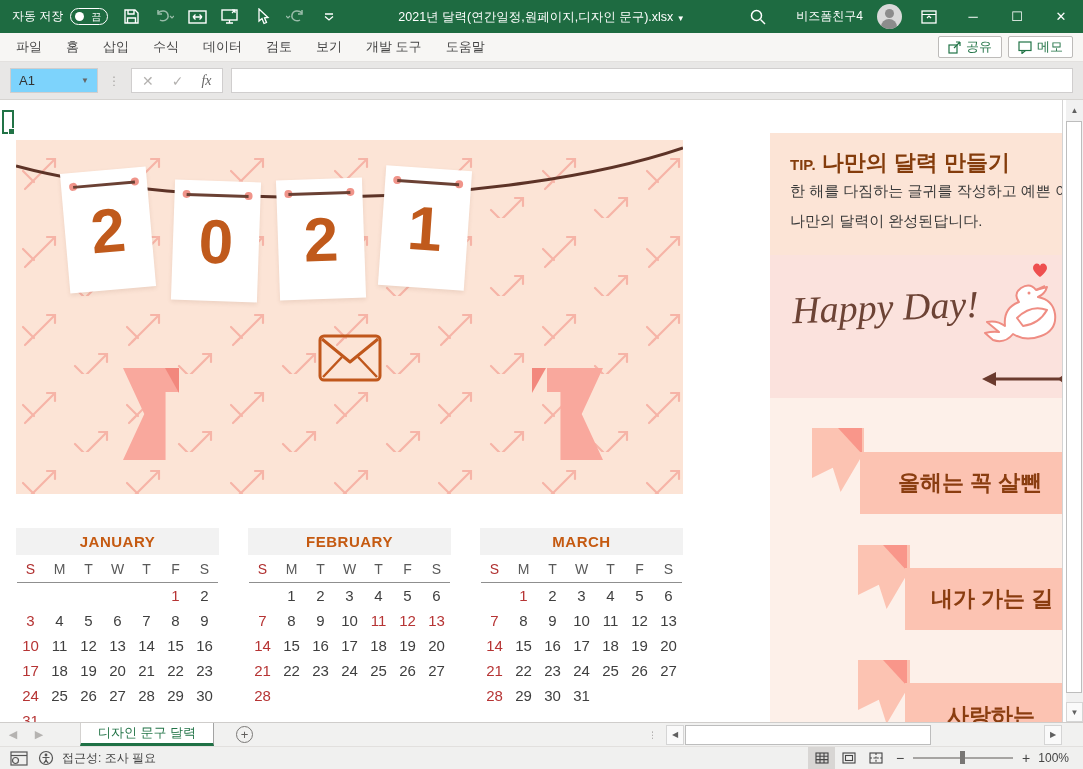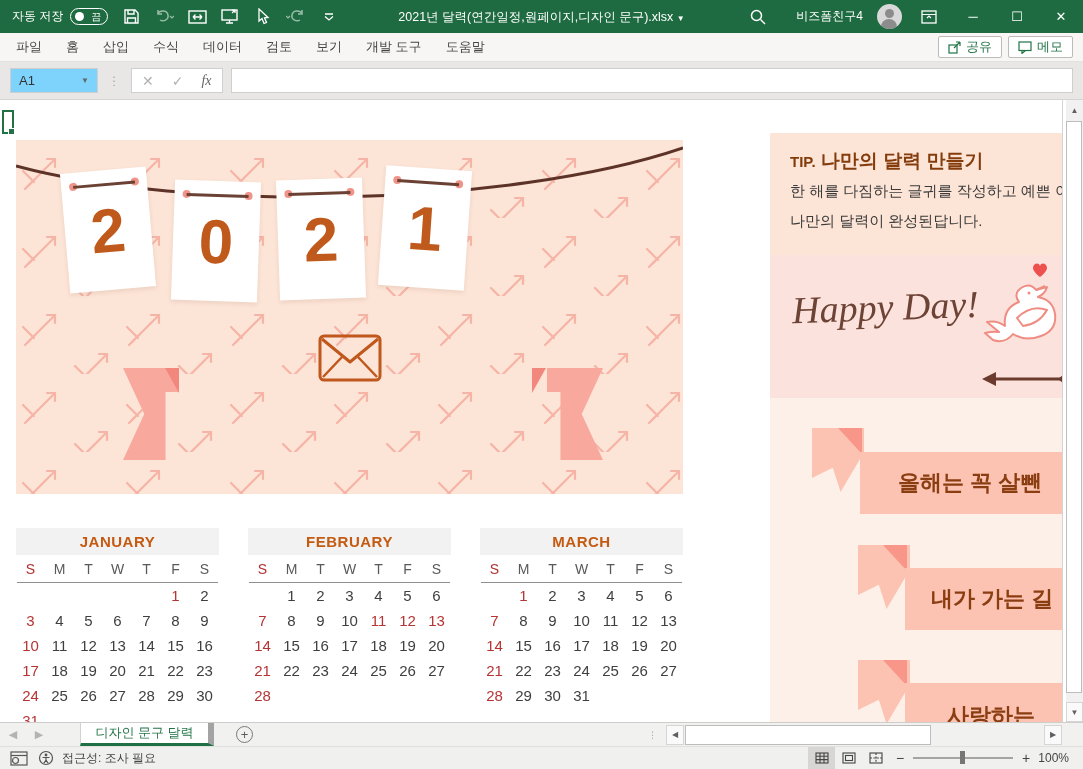--- a/index.html
+++ b/index.html
@@ -88,21 +88,21 @@
   .cal-rule { border:none; border-top:1.5px solid #8f8f8f; margin:0 1px; }
   .cal-week { display:grid; grid-template-columns:repeat(7,1fr); height:25px; align-items:center;
     text-align:center; font-size:15px; color:#3f3f3f; }
   .cal-week .red { color:#b63434; }
   
   .panel-sec { position:absolute; left:770px; width:292px; overflow:hidden; }
   .sec-tip { top:33px; height:122px; background:#fce4d6; }
   .sec-happy { top:155px; height:143px; background:#fbe2dd; }
   .sec-ribbons { top:298px; height:324px; background:#fdf0e9; }
   .tip-title { position:absolute; left:790px; top:48px; white-space:nowrap; color:#843c0c; font-weight:bold; }
-  .tip-title .pfx { font-size:15px; } .tip-title .big { font-size:19px; }
+  .tip-title .pfx { font-size:15px; } .tip-title .big { font-size:22px; }
   .tip-line { position:absolute; left:790px; width:273px; white-space:nowrap; overflow:hidden;
     font-size:15px; color:#3a3a3a; }
   .tip-line.l1 { top:82px; } .tip-line.l2 { top:112px; }
   .happy-text { position:absolute; left:792px; top:185px; font-family:"Liberation Serif", serif;
     font-style:italic; font-size:38px; color:#6d4335; transform:rotate(-2deg); white-space:nowrap; }
   .dove { position:absolute; left:983px; top:160px; }
   .love-arrow { position:absolute; left:982px; top:270px; }
   .sribbon-tail { position:absolute; width:52px; height:64px; background:#fcc3b2;
     clip-path:polygon(0 0,100% 0,100% 38%,55% 100%,40% 62%,0 78%); }
   .sribbon-fold { position:absolute; width:24px; height:26px; background:#f9968a;
@@ -113,21 +113,21 @@
   .vscroll { position:absolute; right:0; top:100px; width:17px; height:622px; background:#f1f1f1; }
   .vs-up { position:absolute; top:0; left:0; width:17px; height:20px; display:flex; align-items:center; justify-content:center; color:#606060; font-size:8px; }
   .vs-thumb { position:absolute; top:21px; left:0px; width:16px; height:572px; background:#fff; border:1px solid #bdbdbd; }
   .vs-down { position:absolute; bottom:0; left:0; width:17px; height:20px; background:#fafafa; border:1px solid #d5d5d5;
     display:flex; align-items:center; justify-content:center; color:#606060; font-size:8px; }
   
   .sheettabs { position:absolute; left:0; top:722px; width:1083px; height:24px; background:#f1f1f0;
     border-top:1px solid #cfcdcb; display:flex; align-items:center; font-size:13px; }
   .nav-arrow { width:26px; text-align:center; color:#b5b3b1; font-size:11px; }
   .sheet-tab { margin-left:28px; width:134px; height:23px; background:#fff; color:#217346;
-    border-left:1px solid #d4d2d0; border-right:6px solid #a3a3a3; border-bottom:3px solid #1f7145;
+    border-left:1px solid #d4d2d0; border-right:1px solid #a3a3a3; border-bottom:3px solid #1f7145;
     display:flex; align-items:center; justify-content:center; }
   .add-sheet { margin-left:22px; width:17px; height:17px; border:1px solid #7a7876; border-radius:50%;
     display:flex; align-items:center; justify-content:center; color:#5f5d5b; font-size:13px; line-height:1; }
   .hs-handle { margin-left:auto; color:#9a9896; font-size:9px; letter-spacing:1px; margin-right:8px; }
   .hscroll { display:flex; align-items:center; height:24px; }
   .hs-btn { width:18px; height:20px; background:#fafafa; border:1px solid #d5d5d5; display:flex; align-items:center; justify-content:center; color:#606060; font-size:8px; }
   .hs-track { width:360px; height:20px; background:#f1f1f0; position:relative; }
   .hs-thumb { position:absolute; left:1px; top:0; width:246px; height:20px; background:#fff; border:1px solid #bdbdbd; }
   .hs-corner { width:21px; height:24px; }
   

